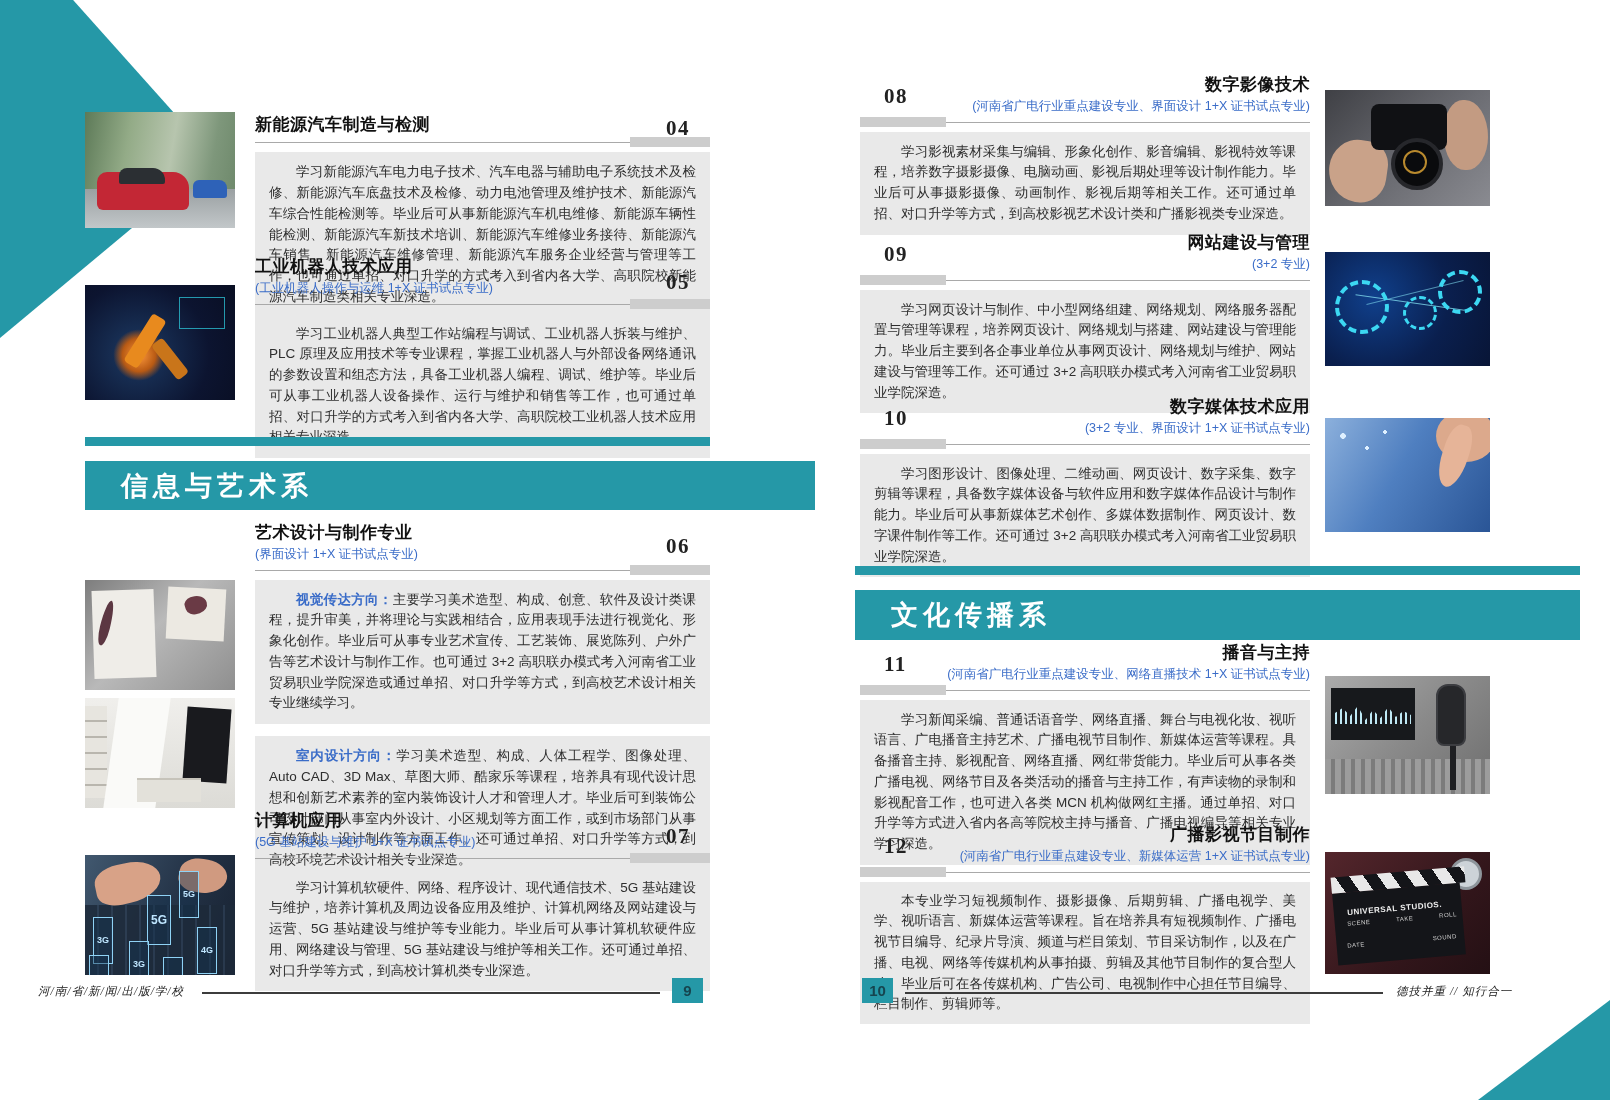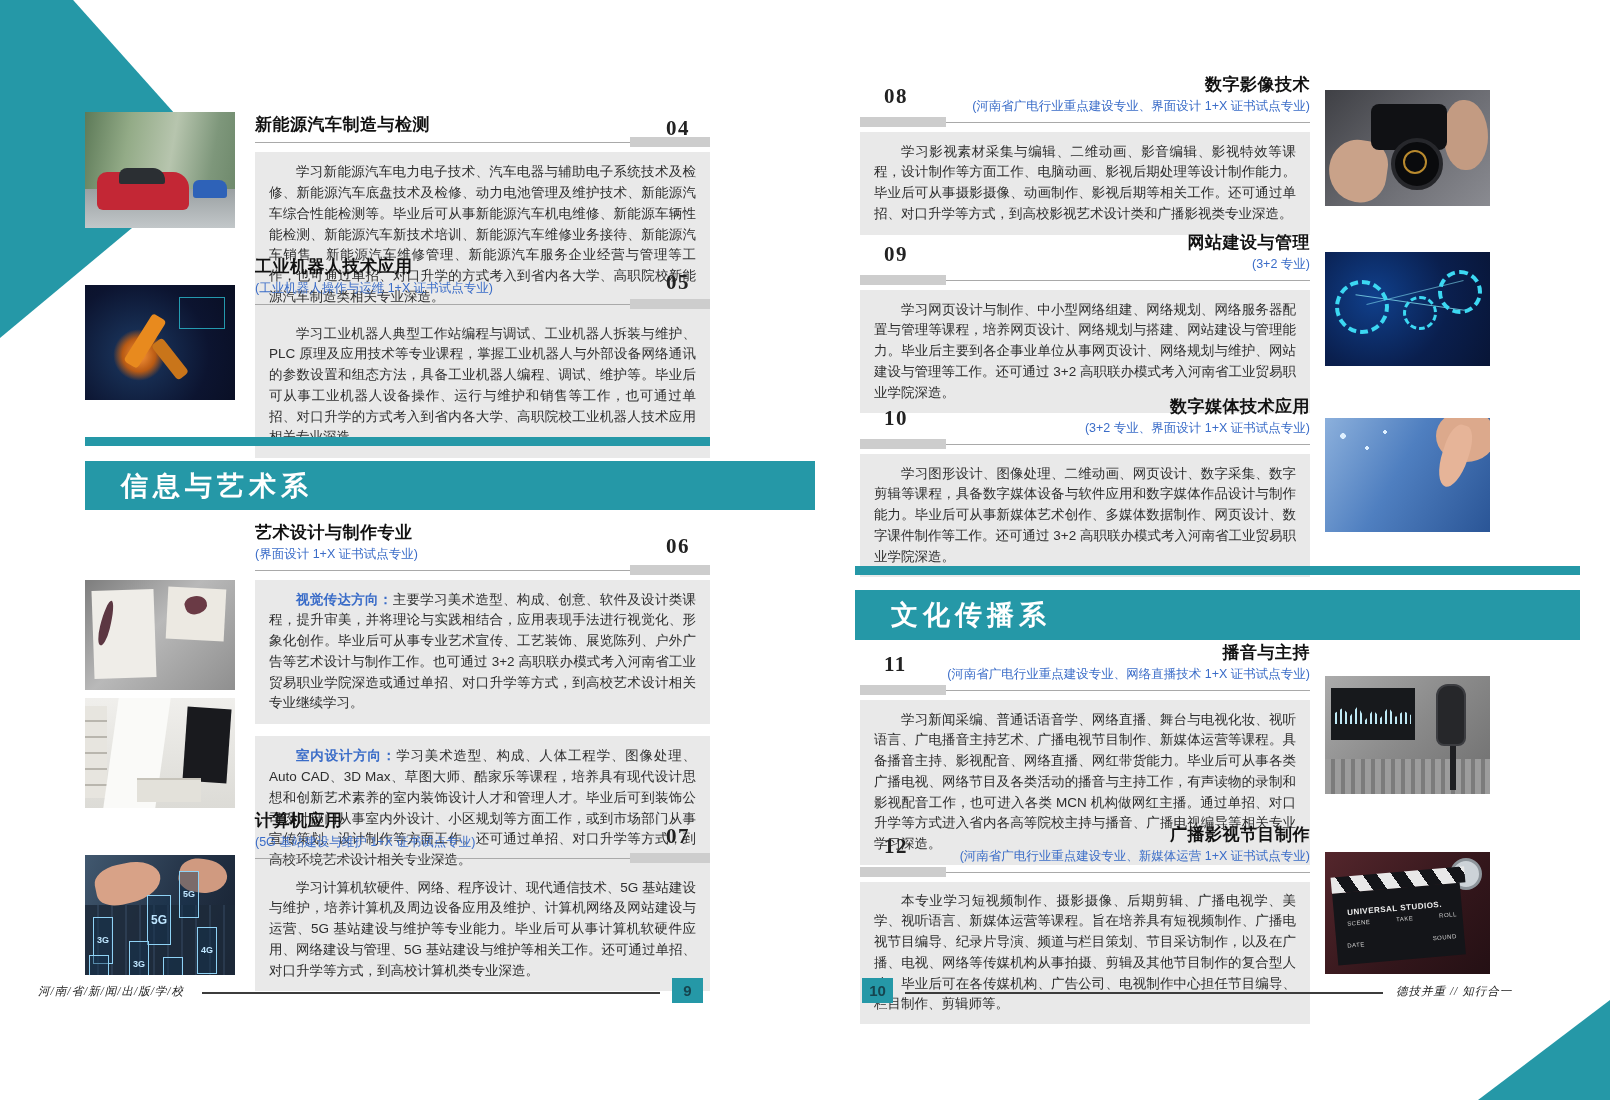--- a/index.html
+++ b/index.html
@@ -263,21 +263,21 @@
     </div>
   </div>
 
   <section class="abs sec" style="left:860px;top:74px;width:450px;">
     <div class="hdr hdr-r">
       <h3>数字影像技术</h3>
       <div class="sub">(河南省广电行业重点建设专业、界面设计 1+X 证书试点专业)</div>
       <div class="num">08</div>
       <div class="numbar"></div>
     </div>
-    <p class="body-box">学习影视素材采集与编辑、二维动画、影音编辑、影视特效等课程，设计制作等方面工作、电脑动画、影视后期处理等设计制作能力。毕业后可从事摄影摄像、动画制作、影视后期等相关工作。还可通过单招、对口升学等方式，到高校影视艺术设计类和广播影视类专业深造。</p>
+    <p class="body-box">学习影视素材采集与编辑、形象化创作、影音编辑、影视特效等课程，培养数字摄影摄像、电脑动画、影视后期处理等设计制作能力。毕业后可从事摄影摄像、动画制作、影视后期等相关工作。还可通过单招、对口升学等方式，到高校影视艺术设计类和广播影视类专业深造。</p>
   </section>
 
   <section class="abs sec" style="left:860px;top:232px;width:450px;">
     <div class="hdr hdr-r">
       <h3>网站建设与管理</h3>
       <div class="sub">(3+2 专业)</div>
       <div class="num">09</div>
       <div class="numbar"></div>
     </div>
     <p class="body-box">学习网页设计与制作、中小型网络组建、网络规划、网络服务器配置与管理等课程，培养网页设计、网络规划与搭建、网站建设与管理能力。毕业后主要到各企事业单位从事网页设计、网络规划与维护、网站建设与管理等工作。还可通过 3+2 高职联办模式考入河南省工业贸易职业学院深造。</p>

